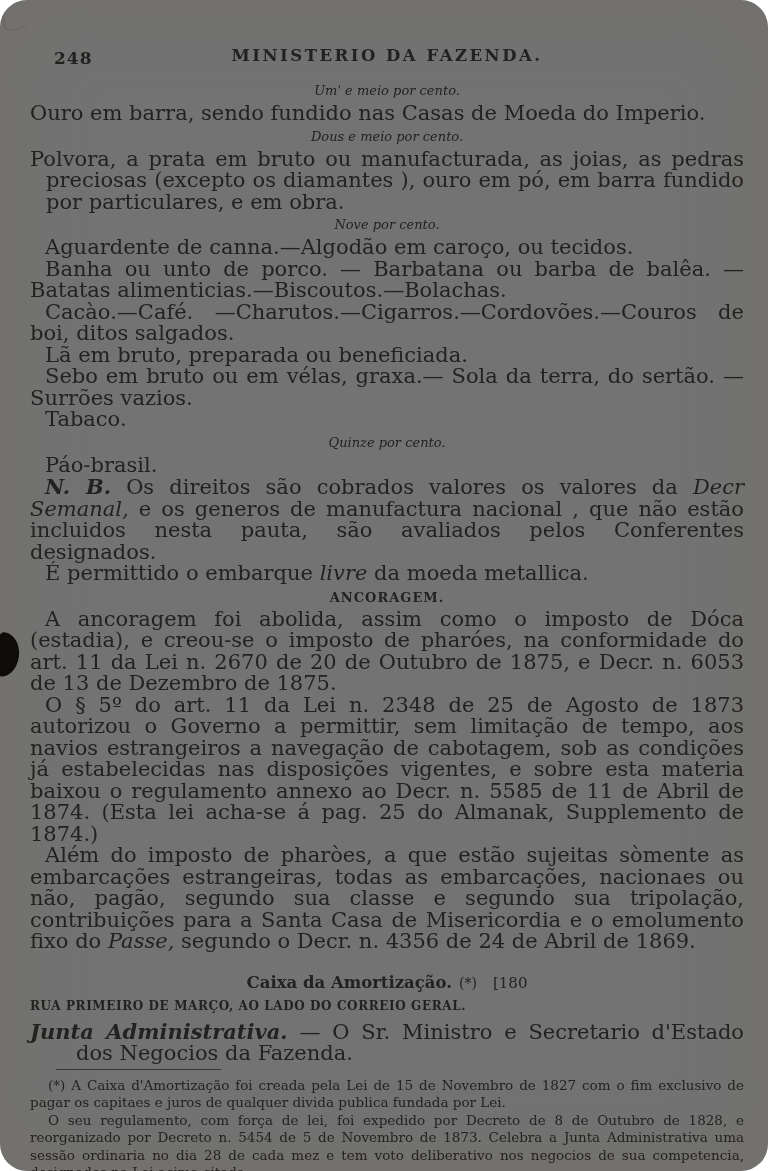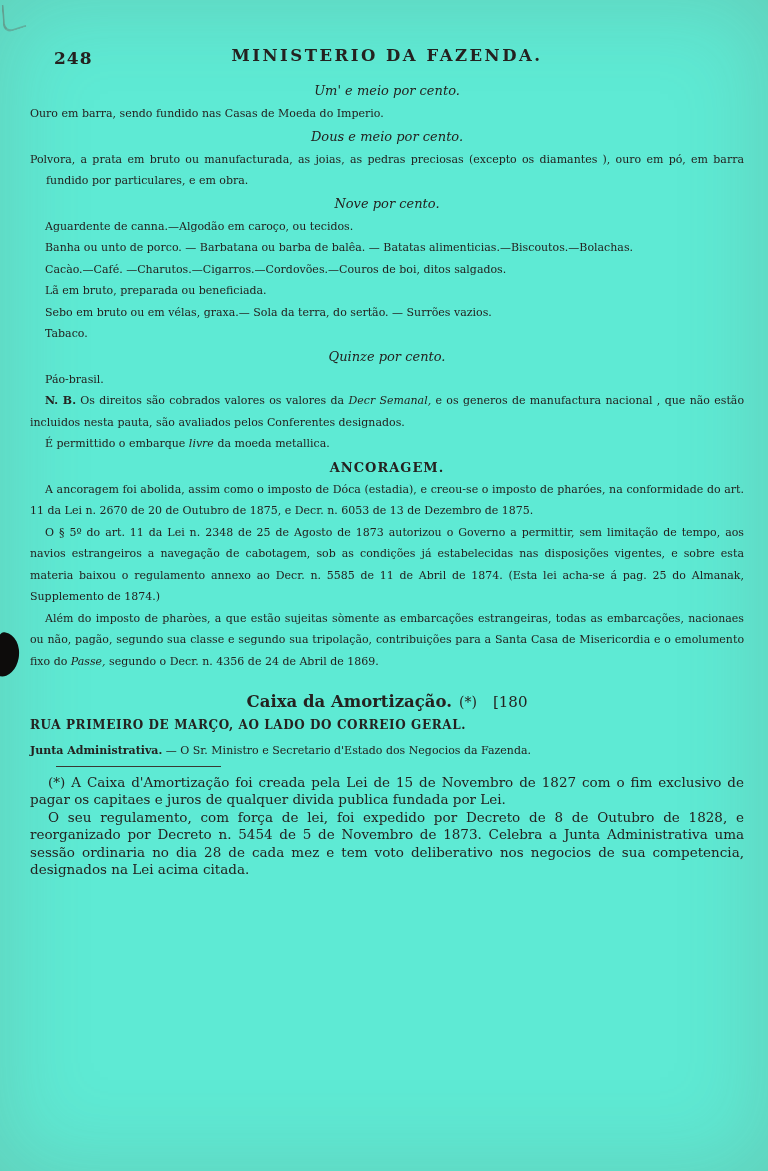--- a/index.html
+++ b/index.html
@@ -1,24 +1,25 @@
 <!DOCTYPE html>
 <html><head>
 <meta charset="utf-8">
 <style>
   html, body { margin: 0; padding: 0; }
   .page {
     position: relative;
     width: 768px;
     height: 1171px;
-    background: #5eead4;
+    background: #737373;
     box-shadow: inset 0 0 90px rgba(115, 105, 85, 0.22);
     color: #242220;
     font-family: "DejaVu Serif", "Liberation Serif", serif;
     overflow: hidden;
+    border-radius: 27px;
   }
   .content {
     padding: 46px 24px 0 30px;
   }
   
   .page-head { position: relative; text-align: center; height: 26px; margin-bottom: 8px; }
   .page-number {
     position: absolute; left: 24px; top: 2px;
     font-weight: bold; font-size: 17px; letter-spacing: 1px;
   }
@@ -29,28 +30,28 @@
   .center-italic {
     text-align: center; font-style: italic; font-size: 13px;
     line-height: 22px; margin: 1px 0;
   }
   .small-caps-heading {
     text-align: center; font-weight: bold; font-size: 13px;
     letter-spacing: 1px; line-height: 19px; margin: 3px 0 2px 0;
   }
   
   .body-p {
-    margin: 0; font-size: 11px; line-height: 21.5px;
+    margin: 0; font-size: 21px; line-height: 21.5px;
     text-align: justify;
   }
   .indent { text-indent: 15px; }
   .hang   { padding-left: 16px; text-indent: -16px; }
   .junta  { padding-left: 46px; text-indent: -46px; }
   .italic { font-style: italic; }
-  .bold-italic { font-weight: bold; }
+  .bold-italic { font-style: italic; font-weight: bold; }
   
   .caixa-section { margin-top: 20px; }
   .caixa-title-row { text-align: center; margin-bottom: 7px; }
   .caixa-title { font-weight: bold; font-size: 16.5px; }
   .caixa-mark { font-size: 14px; margin-left: 7px; }
   .caixa-ref { font-size: 15px; margin-left: 16px; }
   .caixa-address {
     font-weight: bold; font-size: 12px;
     letter-spacing: 0.6px; margin-bottom: 8px;
   }

